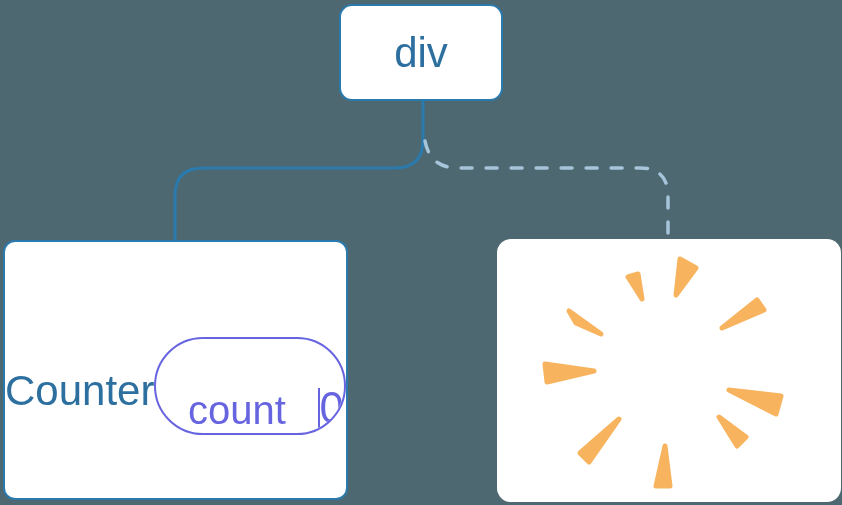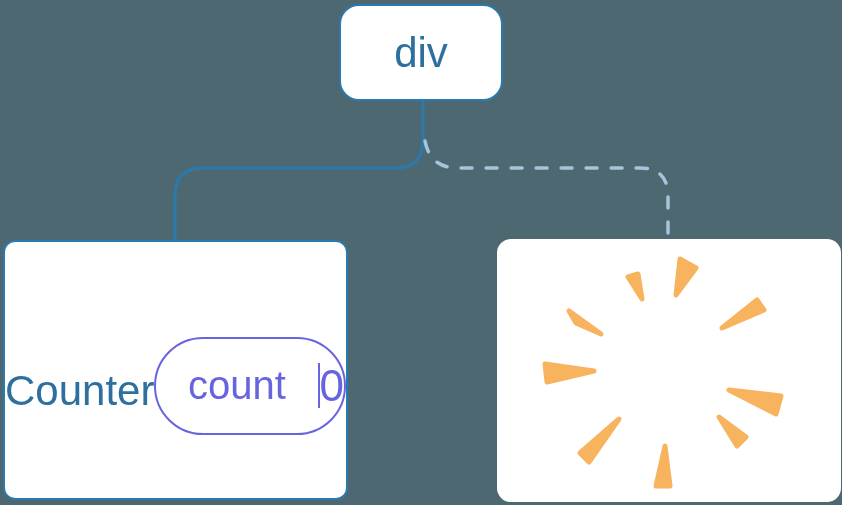--- a/index.html
+++ b/index.html
@@ -9,38 +9,38 @@
     font-family:"Liberation Sans", sans-serif;
   }
   .stage{position:absolute;inset:0;}
   svg.connectors{position:absolute;left:0;top:0;width:842px;height:505px;}
   .conn-solid{fill:none;stroke:var(--blueBorder);stroke-width:3;}
   .conn-dashed{fill:none;stroke:var(--dashedLine);stroke-width:3.5;
     stroke-dasharray:11 14;stroke-linecap:round;}
   .node-div{
     position:absolute;left:339px;top:4px;width:164px;height:97px;
     background:var(--cardBg);border:2.5px solid var(--blueBorder);
-    border-radius:20px;box-sizing:border-box;
+    border-radius:13px;box-sizing:border-box;
     display:flex;align-items:center;justify-content:center;
     color:var(--blueText);font-size:42px;font-weight:500;
   }
   .counter-card{
     position:absolute;left:3px;top:240px;width:345px;height:260px;
     background:var(--cardBg);border:2.5px solid var(--blueBorder);
     border-radius:12px;box-sizing:border-box;
     display:flex;flex-direction:row;align-items:center;
   }
   .counter-title{
     margin-top:42px;font-size:42px;font-weight:500;line-height:1;
     color:var(--blueText);
   }
   .state-pill{
     margin-top:31px;width:260px;height:98px;box-sizing:border-box;
     border:2px solid var(--purple);border-radius:49px;
-    display:flex;align-items:center;overflow:hidden;
+    display:flex;align-items:flex-end;overflow:hidden;
   }
   .state-key-cell{
     width:171px;display:flex;align-items:center;justify-content:center;
     color:var(--purple);font-size:40px;font-weight:400;
     border-right:2px solid var(--purple);
   }
   .state-value-cell{
     flex:1;display:flex;align-items:center;justify-content:center;
     color:var(--purple);font-size:44px;font-weight:400;
   }

